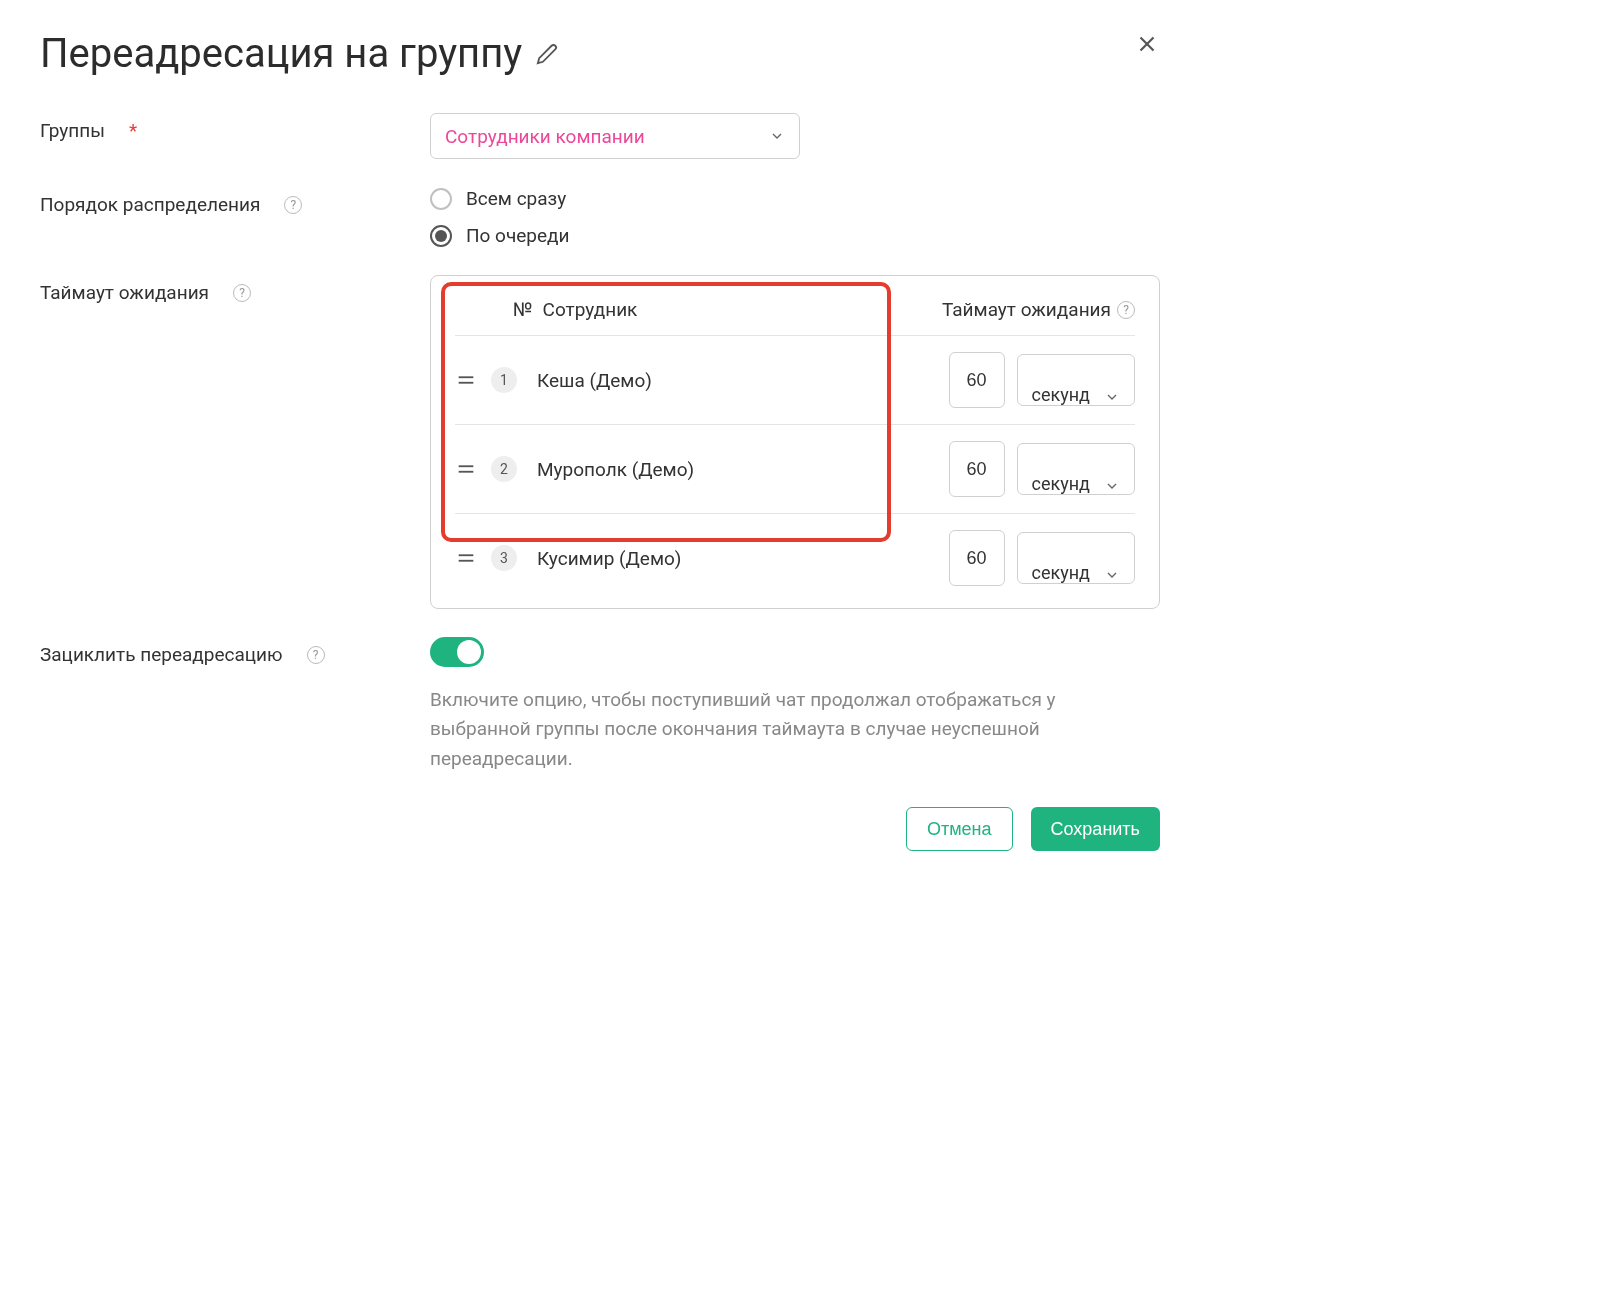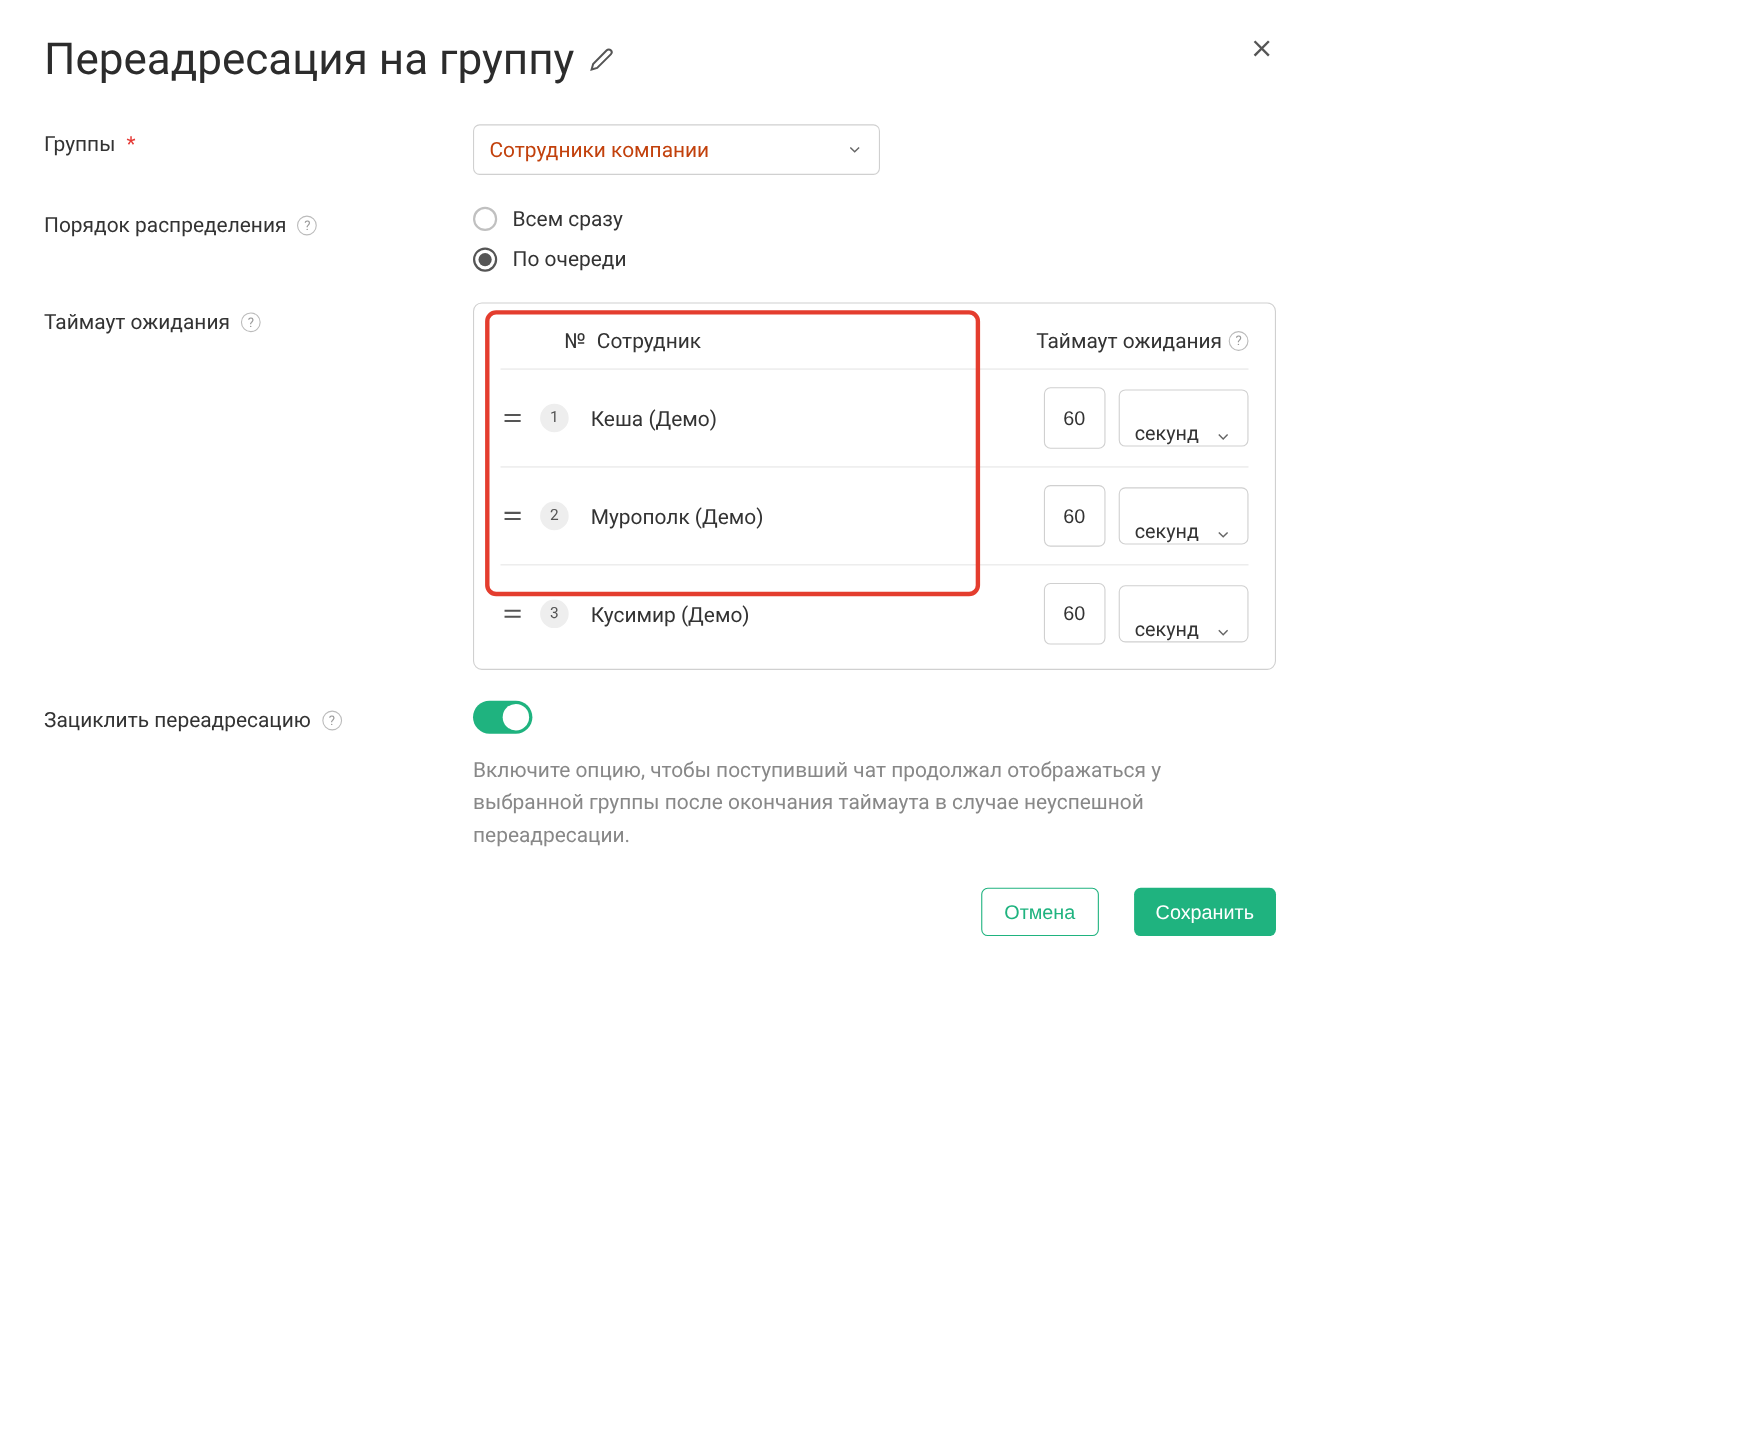--- a/index.html
+++ b/index.html
@@ -49,21 +49,21 @@
       margin-bottom: 28px;
     }
     .label-col {
       width: 390px;
       flex-shrink: 0;
       font-size: 19px;
       color: #333;
       padding-top: 6px;
       display: flex;
       align-items: center;
-      gap: 10px;
+      gap: 24px;
     }
     .required {
       color: #e53935;
     }
     .help-icon {
       width: 18px;
       height: 18px;
       border: 1px solid #bbb;
       border-radius: 50%;
       display: inline-flex;
@@ -75,21 +75,21 @@
     }
     .control-col {
       flex: 1;
     }
     .select-box {
       height: 46px;
       border: 1px solid #d0d0d0;
       border-radius: 6px;
       padding: 0 14px;
       font-size: 19px;
-      color: #c2410c;
+      color: #ec4899;
       display: flex;
       align-items: center;
       justify-content: space-between;
       width: 370px;
       cursor: pointer;
       background: #fff;
     }
     .chevron-down {
       width: 16px;
       height: 16px;
@@ -243,21 +243,21 @@
       height: 24px;
       background: #fff;
       border-radius: 50%;
       position: absolute;
       top: 3px;
       right: 3px;
     }
     .footer {
       display: flex;
       justify-content: flex-end;
-      gap: 32px;
+      gap: 18px;
       margin-top: 34px;
       align-items: flex-end;
     }
     .btn {
       height: 44px;
       padding: 0 20px;
       border-radius: 6px;
       font-size: 18px;
       cursor: pointer;
       display: flex;

